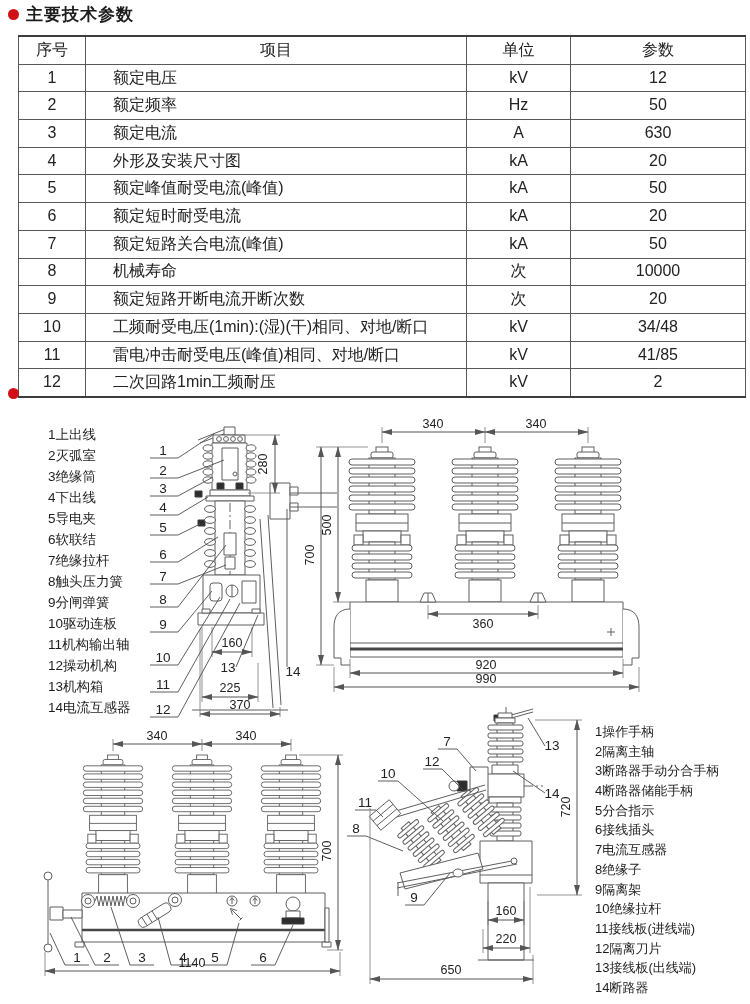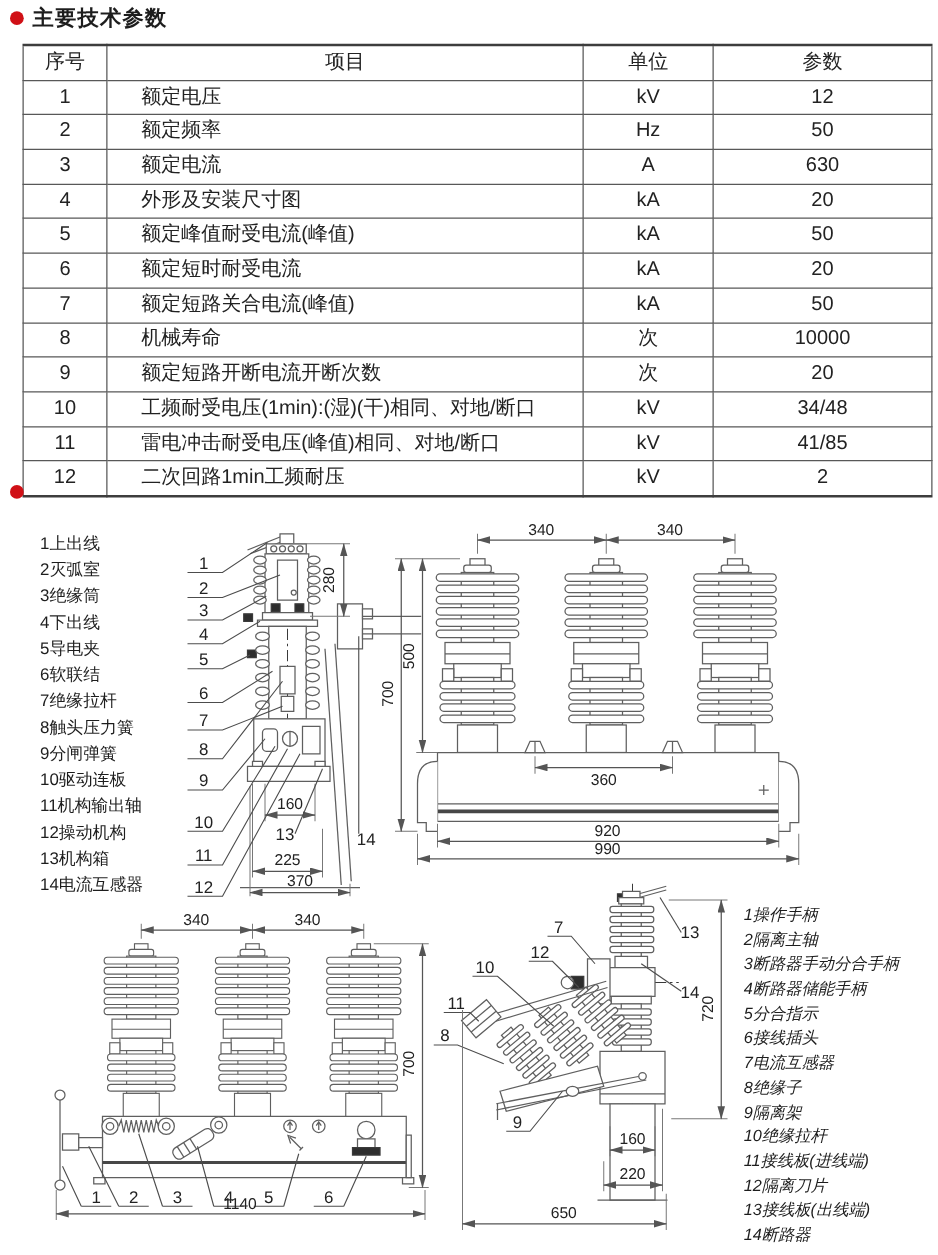--- a/index.html
+++ b/index.html
@@ -9,23 +9,23 @@
              font-weight:bold;font-size:17px;letter-spacing:1px;}
   .dot{width:11px;height:11px;border-radius:50%;background:#d01016;flex:0 0 auto;}
   table.params{position:absolute;left:18px;top:35px;width:727px;border-collapse:collapse;
                table-layout:fixed;font-size:16px;color:#222;border-radius:20px;}
   table.params{border-top:2px solid #3d3d3d;border-bottom:2px solid #3d3d3d;}
   table.params td{border:1px solid #585858;text-align:center;height:26.7px;
                   padding:0 2px;line-height:1.05;overflow:hidden;white-space:nowrap;}
   table.params td.item{text-align:left;padding-left:27px;}
   .plist{position:absolute;white-space:nowrap;}
   .plist div{height:21px;}
-  #parts-left{left:32px;top:424px;font-size:13.5px;line-height:21px;}
+  #parts-left{left:48px;top:424px;font-size:13.5px;line-height:21px;}
   #parts-right{left:595px;top:722px;font-size:13px;line-height:19.7px;}
-  #parts-right div{height:19.7px;font-style:italic;}
+  #parts-right div{height:19.7px;}
   svg.draw{position:absolute;overflow:visible;}
   svg.draw *{vector-effect:non-scaling-stroke;}
   .ln{stroke:#5f5f5f;fill:none;stroke-width:1;}
   .shp{stroke:#5f5f5f;fill:#ffffff;stroke-width:1;}
   .blk{stroke:#3a3a3a;fill:#2e2e2e;}
   .dim{stroke:#555;fill:none;stroke-width:1;marker-start:url(#arw);marker-end:url(#arw);}
   .ext{stroke:#777;fill:none;stroke-width:0.8;}
   .ldr{stroke:#4c4c4c;fill:none;stroke-width:0.9;}
   .cl{stroke:#3a3a3a;fill:none;stroke-width:0.8;stroke-dasharray:9 3 2 3;}
   text.dimt{font-size:12.5px;fill:#222;}

